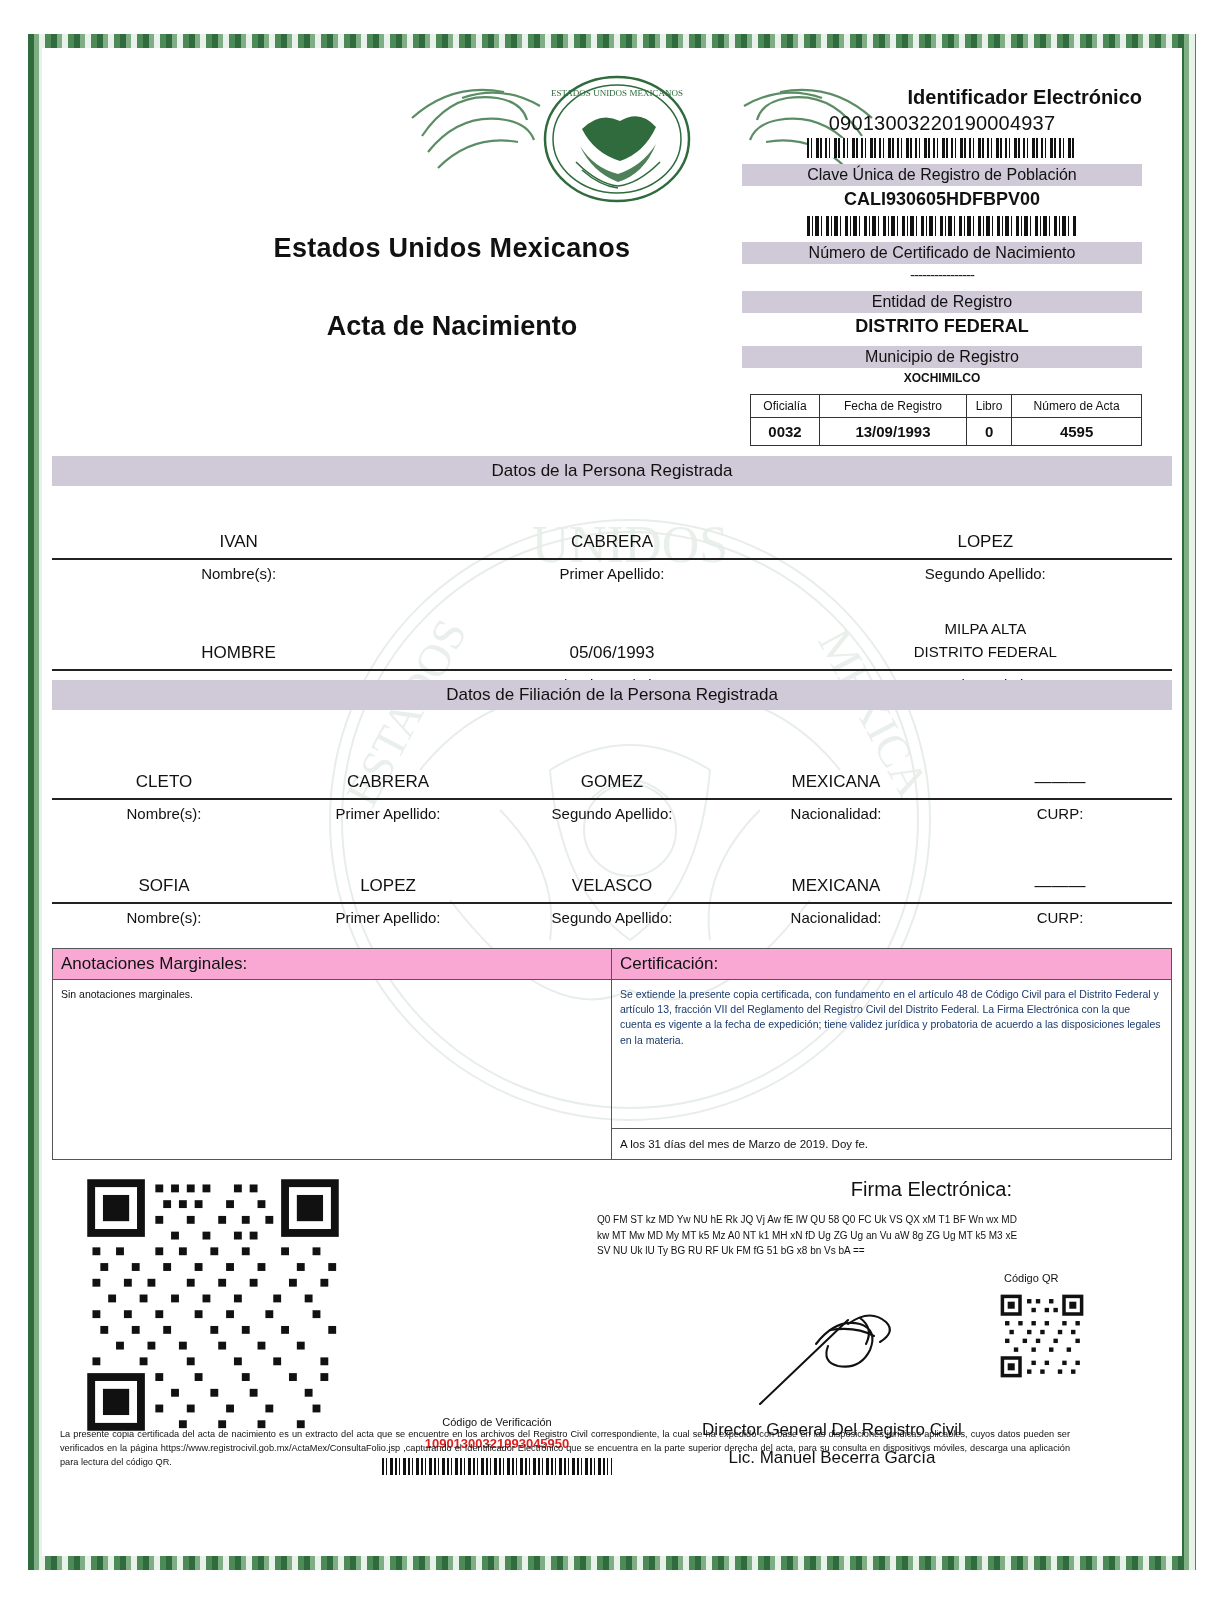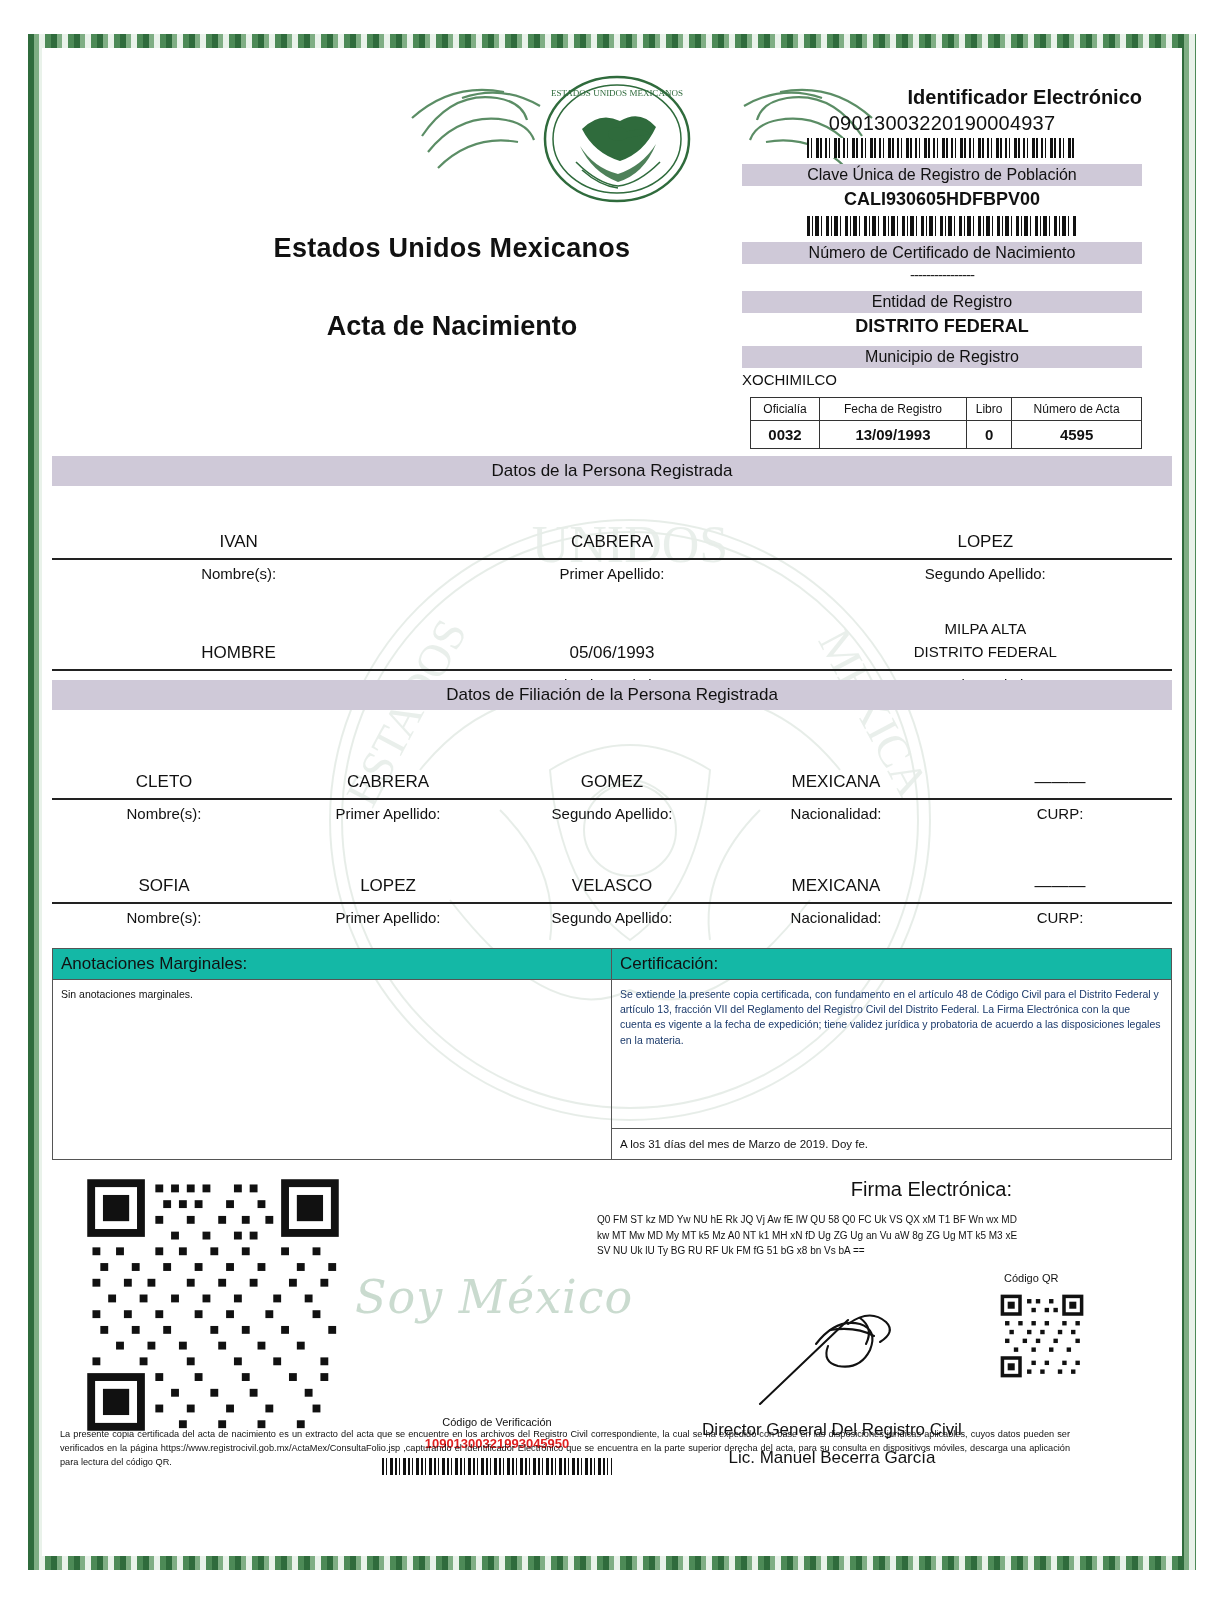--- a/index.html
+++ b/index.html
@@ -32,21 +32,21 @@
       font-size:27px;font-weight:bold;letter-spacing:.3px;}
   .title-sub{position:absolute;left:150px;top:253px;width:500px;text-align:center;
       font-size:27px;font-weight:bold;}
 
   
   .rblock{position:absolute;left:690px;top:28px;width:400px;}
   .rb-title{text-align:right;font-size:20px;font-weight:bold;}
   .rb-num{text-align:center;font-size:20px;margin-top:3px;letter-spacing:.2px;}
   .rb-label{background:#cfc9d8;text-align:center;font-size:16px;padding:2px 0;margin-top:6px;}
   .rb-val{text-align:center;font-size:18px;font-weight:bold;padding:3px 0;}
-  .rb-val-plain{font-size:15px;padding:3px 0;}
+  .rb-val-plain{text-align:center;font-size:12px;padding:3px 0;font-weight:bold;}
   .barcode{height:20px;margin:3px auto 0;width:270px;
      background-image:repeating-linear-gradient(90deg,#111 0 2px,#fff 2px 4px,#111 4px 5px,#fff 5px 9px,#111 9px 12px,#fff 12px 13px,#111 13px 15px,#fff 15px 18px);}
   .barcode.b2{background-image:repeating-linear-gradient(90deg,#111 0 3px,#fff 3px 5px,#111 5px 6px,#fff 6px 8px,#111 8px 12px,#fff 12px 14px,#111 14px 15px,#fff 15px 19px);}
   .dashes{text-align:center;font-size:15px;letter-spacing:-1px;color:#222;padding:2px 0;}
 
   
   table.reg{border-collapse:collapse;margin:6px 0 0 8px;width:392px;}
   table.reg th{border:1px solid #333;font-size:12px;font-weight:normal;padding:4px 2px;text-align:center;background:#fff;margin-left:28px;}
   table.reg td{border:1px solid #333;font-size:15px;font-weight:bold;padding:5px 2px;text-align:center;}
 
@@ -55,21 +55,21 @@
   .fval{font-size:17px;text-align:center;}
   .flabel{font-size:15px;text-align:center;}
   .hr-dark{border-top:2px solid #222;}
   .p-grid{display:flex;}
   .p-col{flex:1;}
 
   
   .ac-wrap{display:flex;border:1px solid #555;margin-top:10px;}
   .ac-left{width:50%;border-right:1px solid #555;box-sizing:border-box;}
   .ac-right{width:50%;box-sizing:border-box;}
-  .ac-head{background:#14b8a6;font-size:17px;padding:5px 8px;border-bottom:1px solid #555;}
+  .ac-head{background:#f9a8d4;font-size:17px;padding:5px 8px;border-bottom:1px solid #555;}
   .ac-body{font-size:10.5px;padding:7px 8px;line-height:1.45;min-height:148px;box-sizing:border-box;}
   .ac-body.cert{font-size:10.5px;color:#1b3a6b;}
   .ac-foot{border-top:1px solid #555;font-size:11.5px;padding:9px 8px;}
 
   
   .bottom{position:relative;margin-top:10px;height:330px;}
   .qr-big{position:absolute;left:30px;top:6px;width:262px;height:262px;}
   .firma-title{position:absolute;left:560px;top:10px;width:400px;text-align:right;font-size:20px;}
   .firma-hash{position:absolute;left:545px;top:44px;width:430px;font-size:10px;line-height:1.55;
       font-family:"Liberation Sans",sans-serif;color:#111;}
@@ -103,21 +103,20 @@
       <path d="M200 340 Q260 400 250 470"></path>
       <path d="M460 340 Q400 400 410 470"></path>
       <path d="M290 330 q40 -40 80 0"></path>
       <circle cx="330" cy="360" r="46"></circle>
     </g>
     <text x="330" y="92" font-size="52" fill="#7d9f86" text-anchor="middle" font-family="Liberation Serif, serif" opacity=".9">UNIDOS</text>
     <text x="120" y="250" font-size="46" fill="#7d9f86" text-anchor="middle" font-family="Liberation Serif, serif" opacity=".9" transform="rotate(-62 120 250)">ESTADOS</text>
     <text x="560" y="250" font-size="46" fill="#7d9f86" text-anchor="middle" font-family="Liberation Serif, serif" opacity=".9" transform="rotate(62 560 250)">MEXICA</text>
   </svg>
 
-  <div class="wm-soy">Soy México</div>
 
   <div class="content">
 
     <svg class="eagle-wings" viewBox="0 0 480 120">
       <g fill="none" stroke="#3f7a4b" stroke-width="2.2">
         <path d="M20 60 q30 -45 75 -38 q25 4 30 22"></path>
         <path d="M26 76 q32 -40 78 -32 q22 4 28 20"></path>
         <path d="M36 92 q34 -34 80 -26"></path>
         <path d="M10 42 q40 -36 92 -26"></path>
         <path d="M60 22 q40 -14 78 8"></path>

